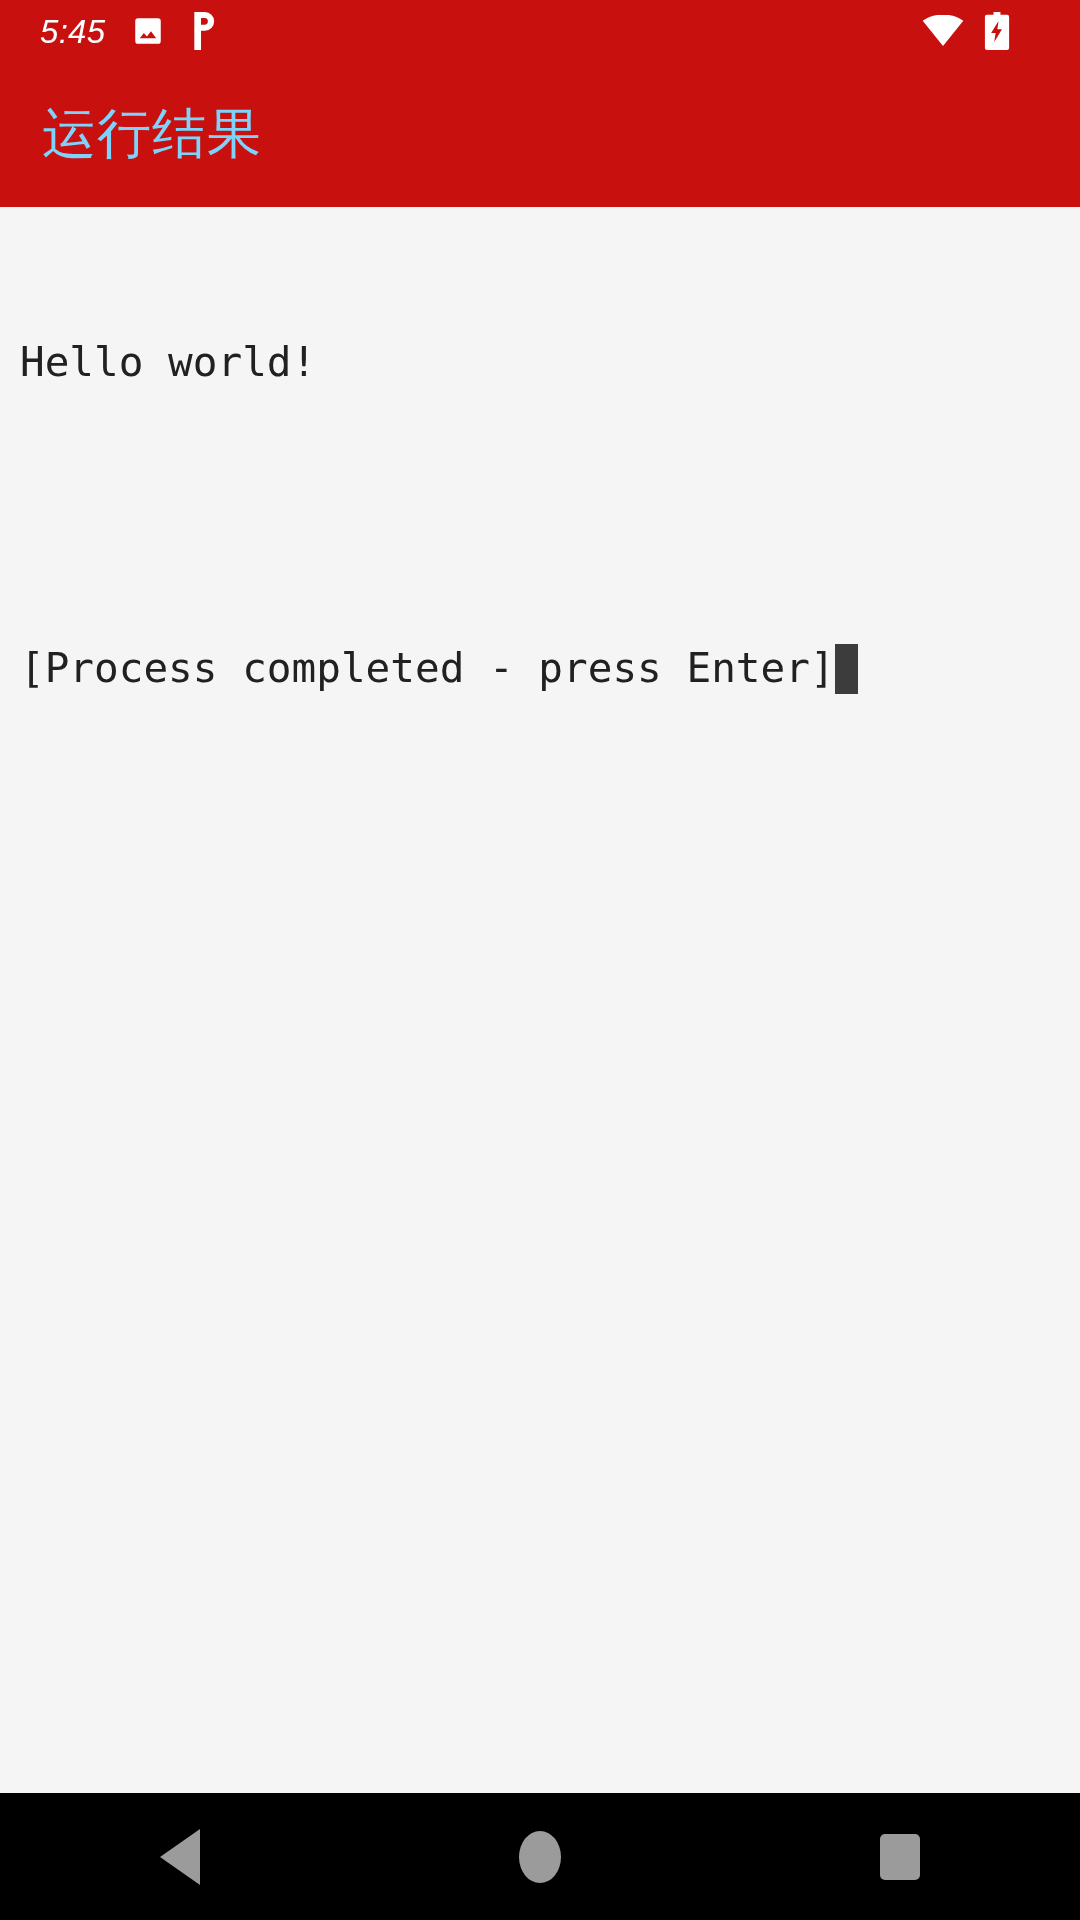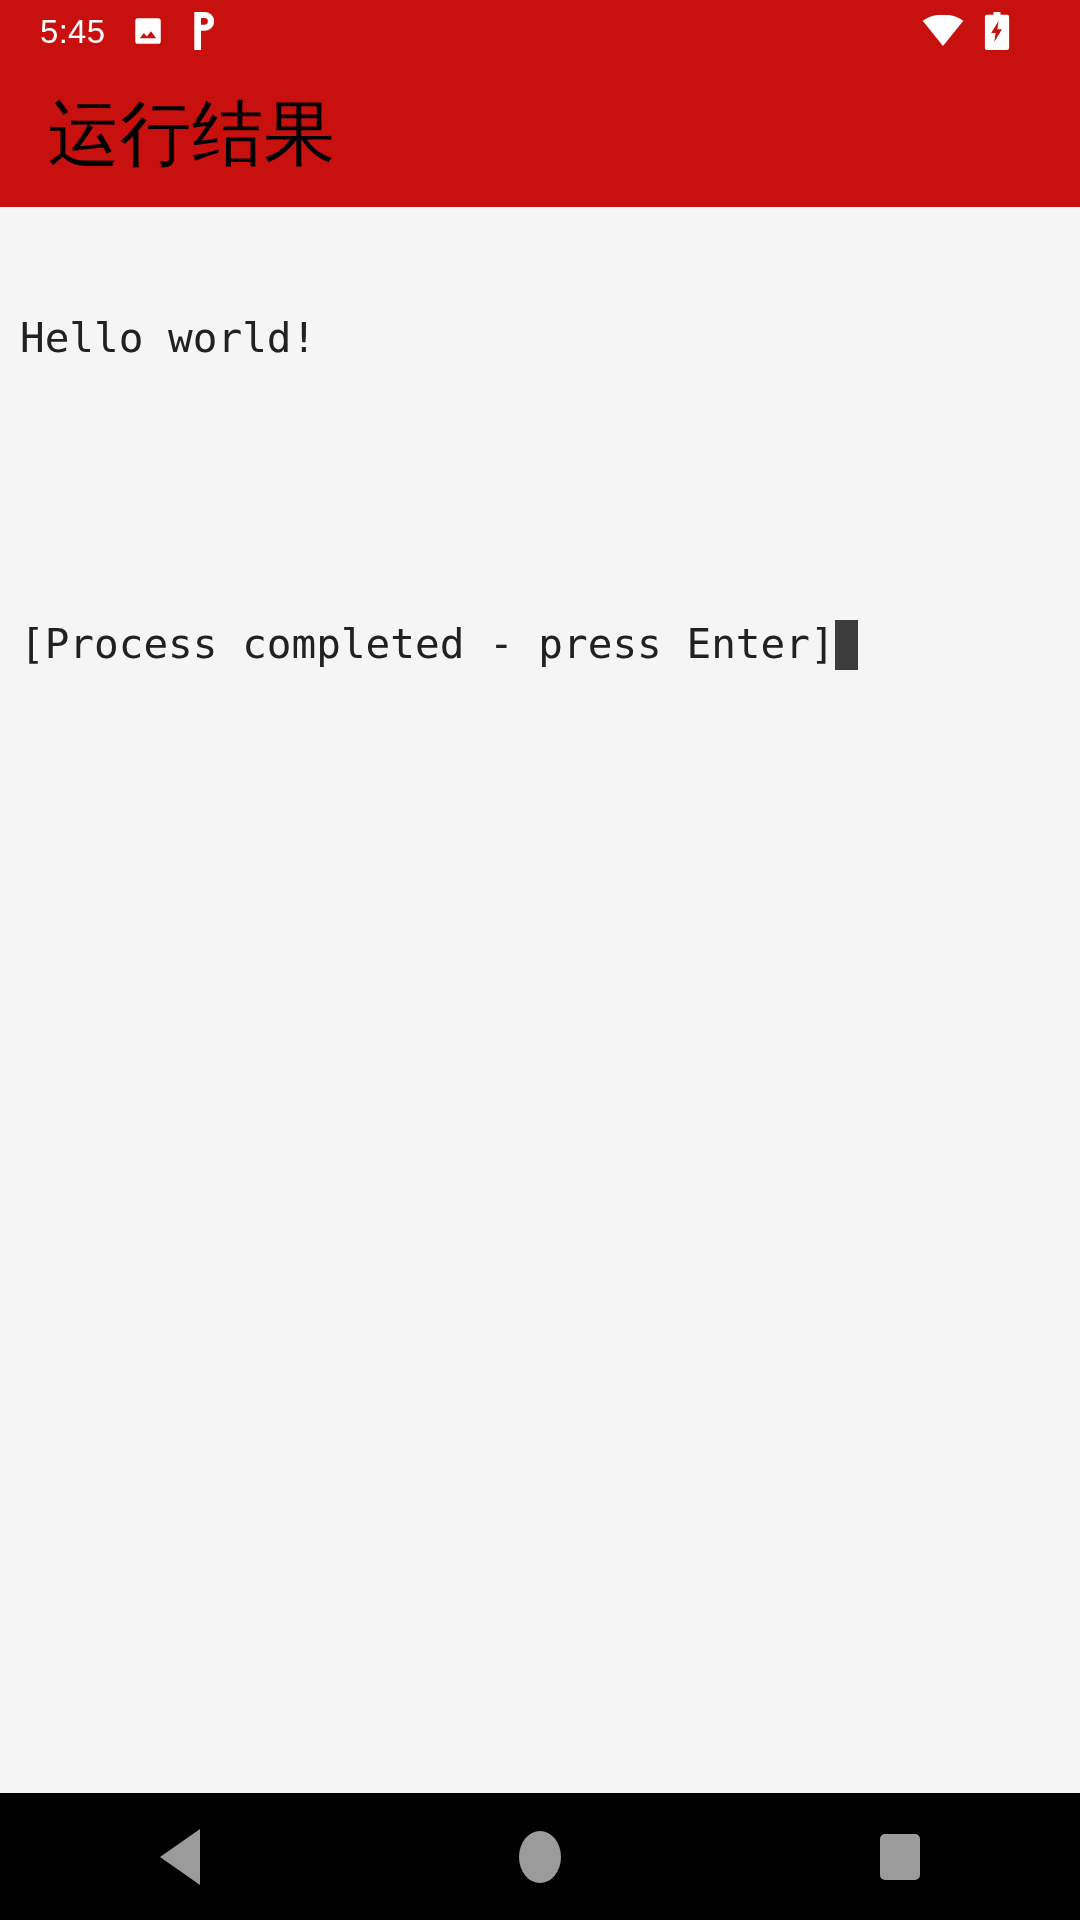--- a/index.html
+++ b/index.html
@@ -37,20 +37,21 @@
   .statusbar {
     position: absolute;
     left: 0;
     top: 0;
     width: 1036px;
     height: 62px;
     display: flex;
     align-items: center;
     padding: 0 26px 0 40px;
     box-sizing: border-box;
+    font-style: italic;
   }
   .status-left {
     display: flex;
     align-items: center;
     gap: 26px;
   }
   .status-clock {
     color: #FFFFFF;
     font-size: 33px;
     font-family: "Liberation Sans", sans-serif;
@@ -63,47 +64,47 @@
     align-items: center;
     gap: 20px;
   }
   .sb-icon {
     display: block;
   }
 
   
   .appbar-title {
     position: absolute;
-    left: 48px;
+    left: 42px;
     top: 62px;
     height: 145px;
     display: flex;
     align-items: center;
-    color: #000000;
-    font-size: 71px;
+    color: #7dd3fc;
+    font-size: 54px;
     font-family: "Liberation Sans", sans-serif;
     font-weight: 400;
     letter-spacing: 1px;
     white-space: nowrap;
   }
 
   
   .content {
     position: absolute;
     left: 0;
     top: 207px;
     width: 1080px;
     height: 1586px;
     background: #F5F5F5;
     overflow: hidden;
   }
   .terminal {
     position: absolute;
     left: 20px;
-    top: 4px;
+    top: 28px;
     right: 0;
     font-family: "DejaVu Sans Mono", "Liberation Mono", monospace;
     font-size: 41px;
     line-height: 51px;
     color: #212121;
     white-space: pre;
   }
   .term-line {
     display: block;
     white-space: pre;

